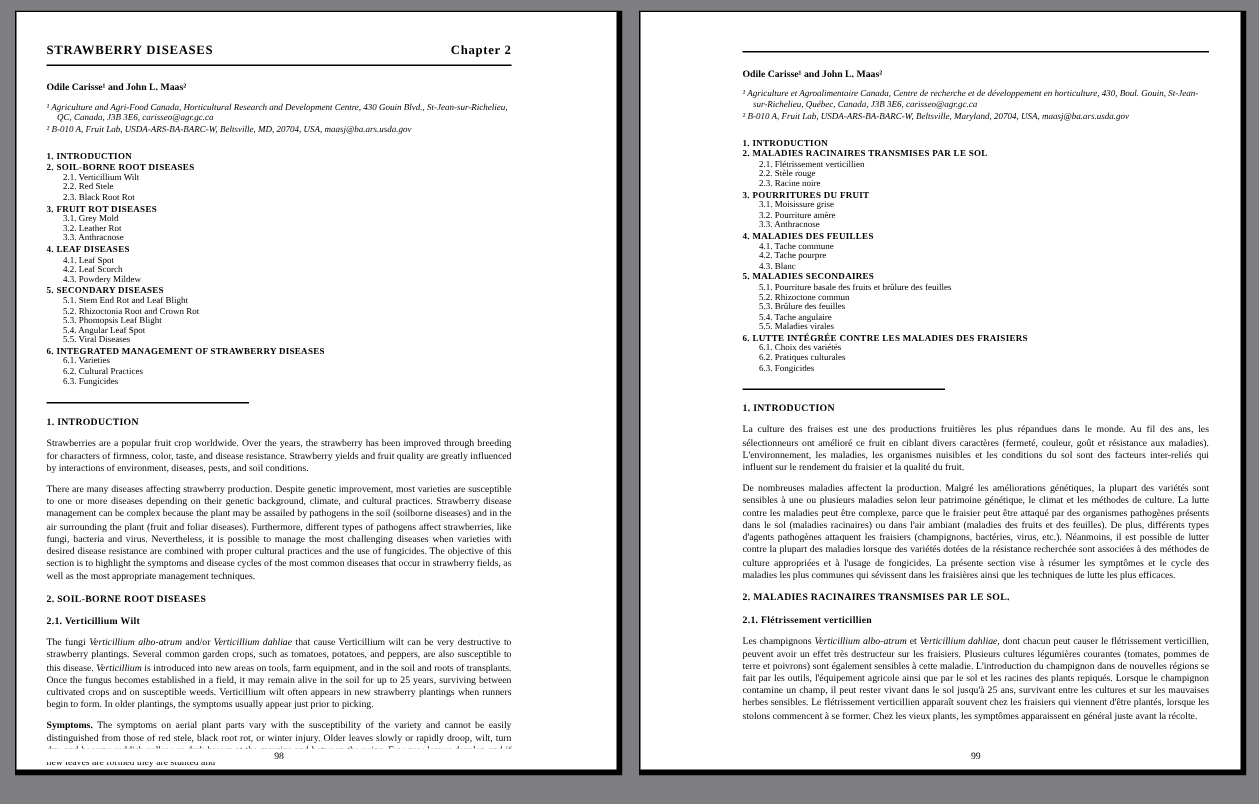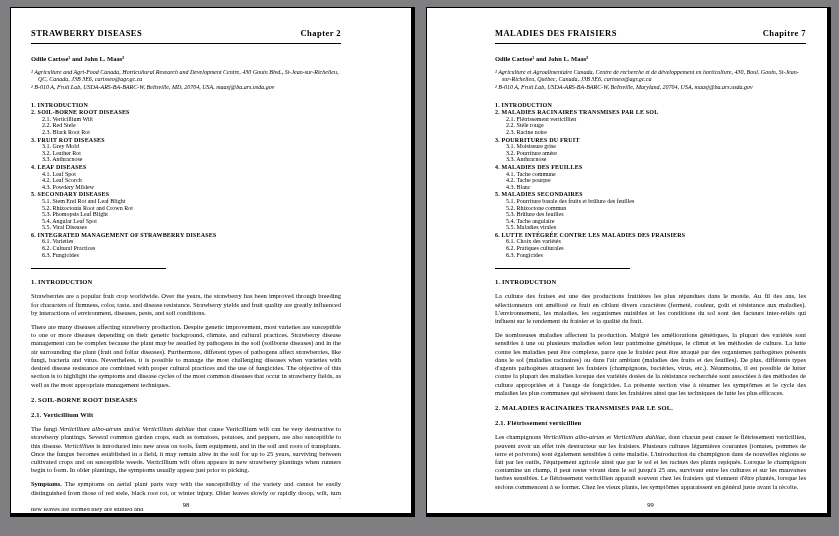--- a/index.html
+++ b/index.html
@@ -97,24 +97,20 @@
           <div class="h2">2.1. Verticillium Wilt</div>
           <div class="p"><span>The fungi </span><span class="i">Verticillium albo-atrum</span><span>  and/or </span><span class="i">Verticillium dahliae</span><span> that cause Verticillium wilt can be very destructive to strawberry plantings. Several common garden crops, such as tomatoes, potatoes, and peppers, are also susceptible to this disease. </span><span class="i">Verticillium</span><span> is introduced into new areas on tools, farm equipment, and in the soil and roots of transplants. Once the fungus becomes established in a field, it may remain alive in the soil for up to 25 years, surviving between cultivated crops and on susceptible weeds. Verticillium wilt often appears in new strawberry plantings when runners begin to form. In older plantings, the symptoms usually appear just prior to picking.</span></div>
           <div class="p"><span class="b">Symptoms.</span><span> The symptoms on aerial plant parts vary with the susceptibility of the variety and cannot be easily distinguished from those of red stele, black root rot, or winter injury. Older leaves slowly or rapidly droop, wilt, turn dry, and become reddish yellow or dark brown at the margins and between the veins. Few new leaves develop and if new leaves are formed they are stunted and</span></div>
         </div>
       <div class="pagenum">98</div>
     </div>
   </div>
 
   <div class="page" id="page-1">
     <div class="content">
-      <div class="hdr">
-        <span>MALADIES DES FRAISIERS</span>
-        <span>Chapitre 7</span>
-      </div>
       <div class="hdr-rule"></div>
       <div class="authors">Odile Carisse¹ and John L. Maas²</div>
       <div class="affils">
           <div class="affil">¹ Agriculture et Agroalimentaire Canada, Centre de recherche et de développement en horticulture, 430, Boul. Gouin, St-Jean-sur-Richelieu, Québec, Canada, J3B 3E6, carisseo@agr.gc.ca</div>
           <div class="affil">² B-010 A, Fruit Lab, USDA-ARS-BA-BARC-W, Beltsville, Maryland, 20704, USA, maasj@ba.ars.usda.gov</div>
         </div>
       <div class="toc">
           <div class="toc-l1">1. INTRODUCTION</div>
           <div class="toc-l1">2. MALADIES RACINAIRES TRANSMISES PAR LE SOL</div>
           <div class="toc-l2">2.1. Flétrissement verticillien</div>

